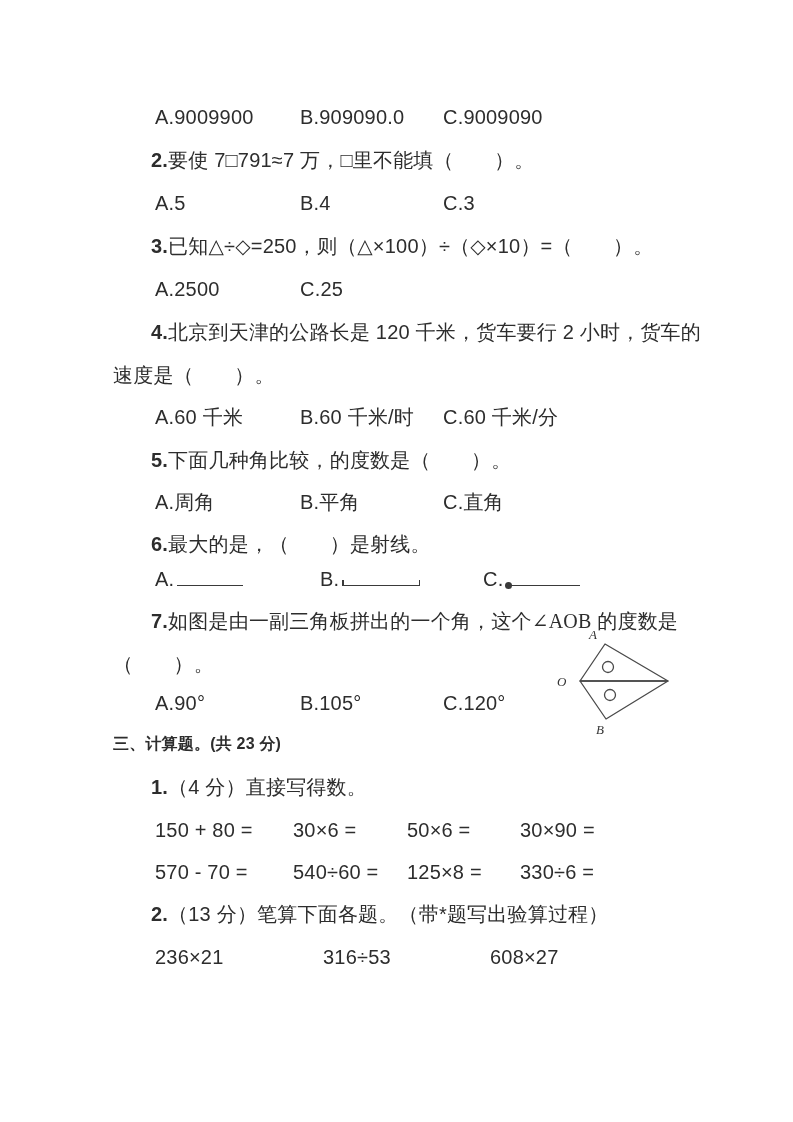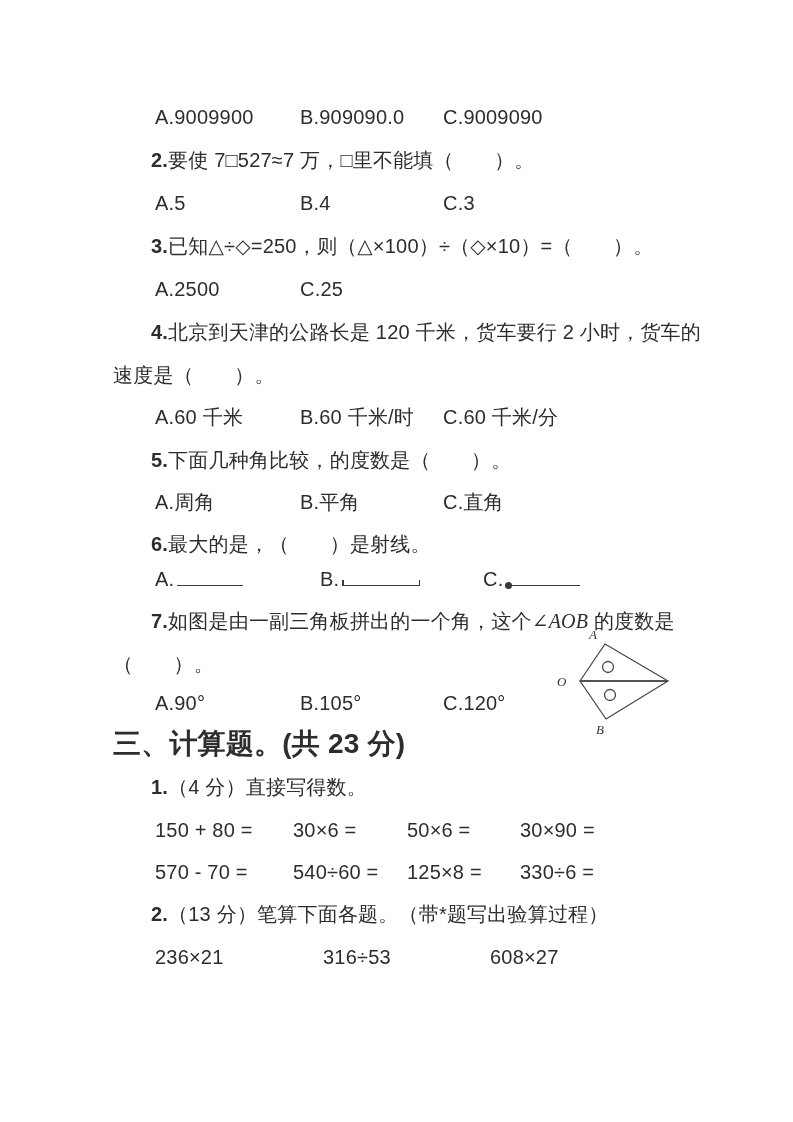--- a/index.html
+++ b/index.html
@@ -19,22 +19,22 @@
     line-height:26px;
     white-space:nowrap;
     letter-spacing:0.2px;
   }
   .q{padding-left:38px;}
   .num{font-weight:700;}
   .opt{padding-left:42px;display:grid;grid-template-columns:145px 143px auto;}
   .optw{padding-left:42px;display:grid;grid-template-columns:165px 163px auto;}
   .arith{padding-left:42px;display:grid;grid-template-columns:138px 114px 113px auto;}
   .wide3{padding-left:42px;display:grid;grid-template-columns:168px 167px auto;}
-  .header{font-weight:700;font-size:28px;}
-  .math-var{font-style:italic;font-family:"Liberation Serif","DejaVu Serif",serif;}
+  .header{font-weight:700;font-size:16px;}
+  .math-var{font-family:"Liberation Serif","DejaVu Serif",serif;}
 
   .r1{top:104px}.r2{top:147px}.r3{top:190px}.r4{top:233px}.r5{top:276px}
   .r6{top:319px}.r7{top:362px}.r8{top:404px}.r9{top:447px}.r10{top:489px}
   .r11{top:531px}.r12{top:566px}.r13{top:608px}.r14{top:651px}.r15{top:690px}
   .r16{top:731px}.r17{top:774px}.r18{top:817px}.r19{top:859px}.r20{top:901px}
   .r21{top:944px}
 
   .lineopt{display:flex;align-items:flex-end;}
   .seg{display:inline-block;height:0;border-top:1.7px solid #3a3a3a;margin-bottom:6px;margin-left:3px;position:relative;}
   .seg-a{width:66px;}
@@ -60,21 +60,21 @@
 
 <div class="page">
 
   <div class="row opt r1">
     <span>A.9009900</span>
     <span>B.909090.0</span>
     <span>C.9009090</span>
   </div>
 
   <div class="row q r2">
-    <span class="num">2.</span><span>要使 7□527≈7 万，□里不能填（　　）。</span>
+    <span class="num">2.</span><span>要使 7□791≈7 万，□里不能填（　　）。</span>
   </div>
 
   <div class="row opt r3">
     <span>A.5</span>
     <span>B.4</span>
     <span>C.3</span>
   </div>
 
   <div class="row q r4">
     <span class="num">3.</span><span>已知△÷◇=250，则（△×100）÷（◇×10）=（　　）。</span>

